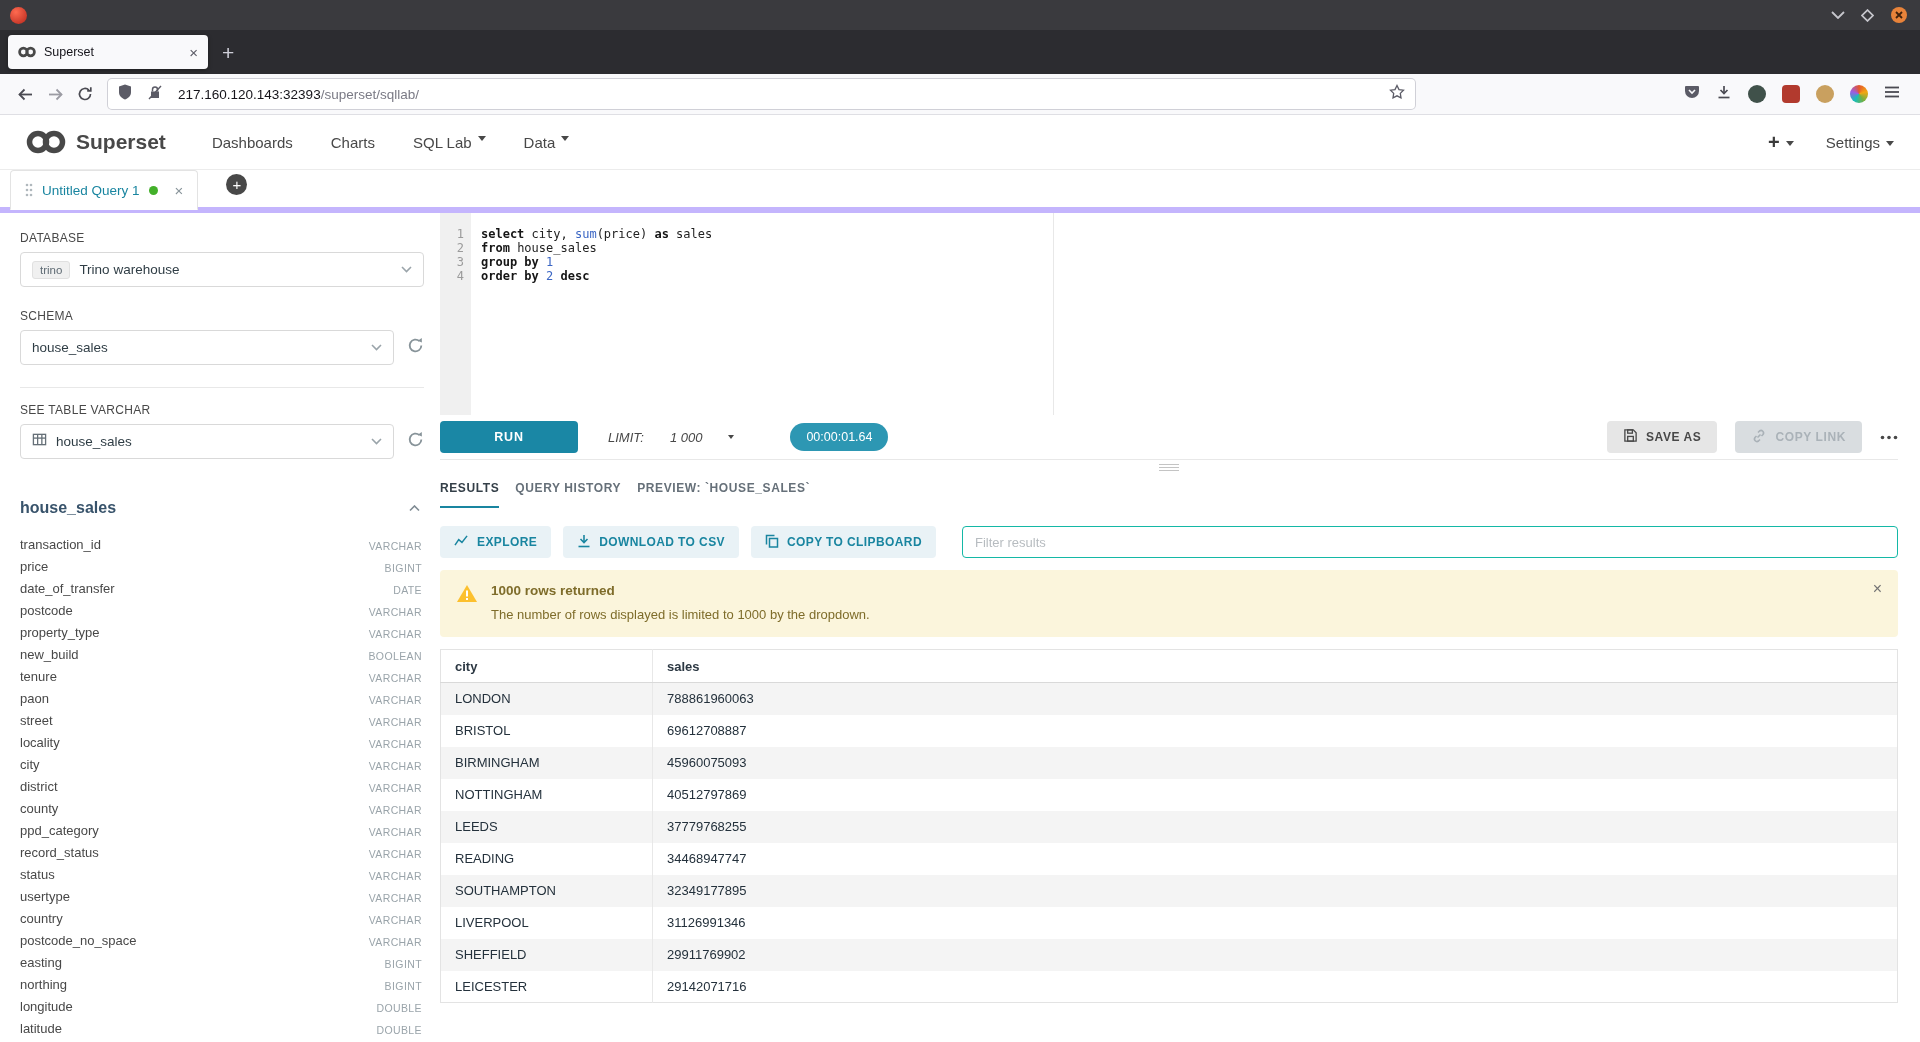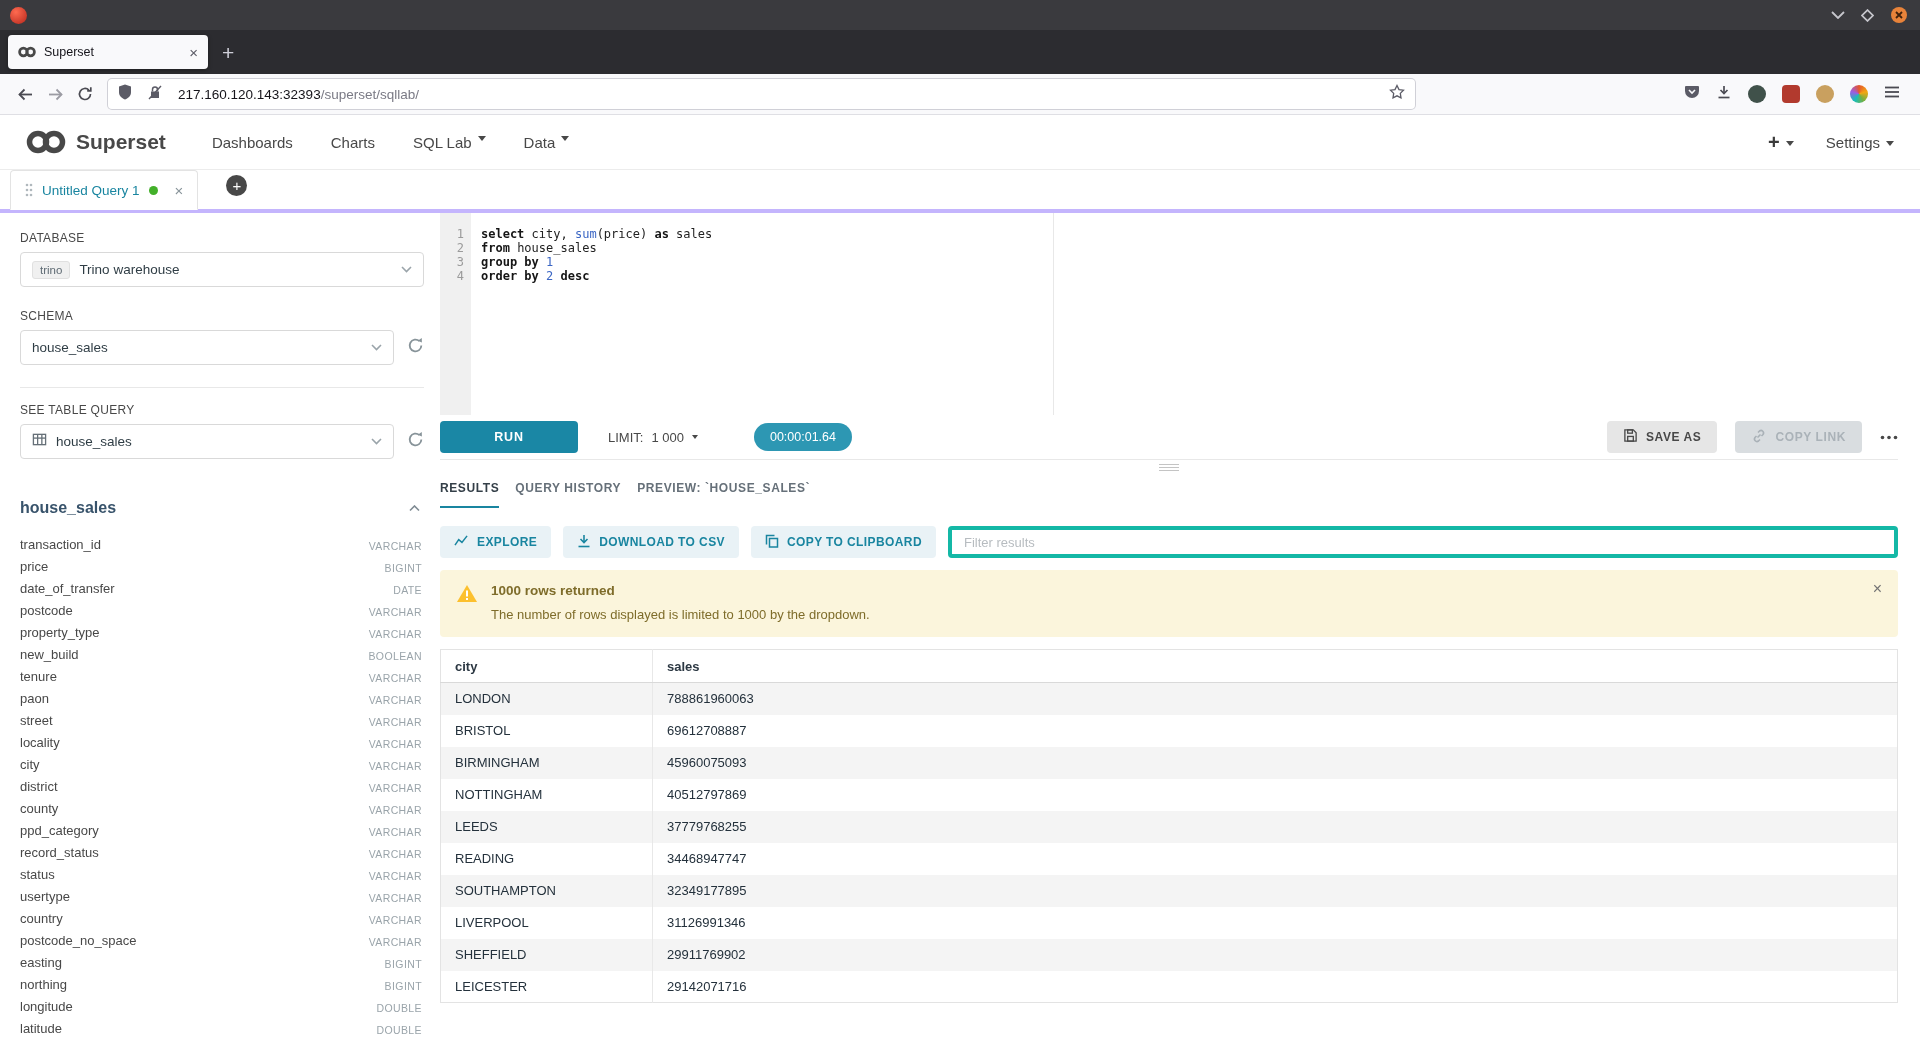--- a/index.html
+++ b/index.html
@@ -50,21 +50,21 @@
   .brand-name { font-size:21px; font-weight:bold; color:#484848; }
   .header-nav { display:flex; gap:38px; margin-left:46px; font-size:15px; color:#484848; }
   .hnav-item { display:flex; gap:6px; cursor:pointer; }
   .caret { width:0; height:0; border-left:4px solid transparent; border-right:4px solid transparent;
     border-top:5px solid #484848; margin-top:2px; }
   .header-right { margin-left:auto; display:flex; align-items:center; gap:32px; }
   .plus-menu { display:flex; align-items:center; gap:6px; font-size:20px; font-weight:bold; color:#3b3b3b; }
   .settings-menu { display:flex; align-items:center; gap:6px; font-size:15px; color:#484848; }
 
   
-  .querytabs { height:43px; background:#fff; border-bottom:4px solid #c4b5fd; display:flex; align-items:flex-end;
+  .querytabs { height:43px; background:#fff; border-bottom:6px solid #c4b5fd; display:flex; align-items:flex-start;
     padding-left:10px; flex:0 0 auto; }
   .qtab { height:40px; display:flex; align-items:center; gap:9px; padding:0 14px;
     border:1px solid #e3e3e3; border-bottom:1px solid #fff; margin-bottom:-1px; border-radius:4px 4px 0 0; background:#fff; }
   .qlabel { color:#1985a0; font-size:13.5px; }
   .status-dot { width:9px; height:9px; border-radius:50%; background:#43b02a; }
   .qclose { color:#879399; font-size:15px; margin-left:8px; line-height:1; }
   .qadd { width:21px; height:21px; border-radius:50%; background:#484848; color:#fff; display:flex; align-items:center;
     justify-content:center; font-size:15px; margin:0 0 9px 28px; align-self:center; line-height:1; }
 
   
@@ -100,21 +100,21 @@
   .code-line { height:14px; }
   .tok-kw { font-weight:bold; color:#151515; }
   .tok-fn { color:#3b66c4; }
   .tok-num { color:#3b66c4; }
   .tok-pl { color:#222; }
   .print-margin { position:absolute; top:0; bottom:0; left:613px; width:1px; background:#e8e8e8; }
 
   .toolbar { height:44px; display:flex; align-items:center; }
   .run-btn { width:138px; height:32px; border:none; border-radius:4px; background:#1a87a5; color:#fff;
     font-size:12.5px; font-weight:bold; letter-spacing:.8px; font-family:inherit; }
-  .limit { margin-left:30px; display:flex; align-items:center; gap:8px; font-size:13px; color:#484848; }
+  .limit { margin-left:30px; display:flex; align-items:center; gap:26px; font-size:13px; color:#484848;font-style:italic; }
   .caret-sm { width:0; height:0; border-left:3.5px solid transparent; border-right:3.5px solid transparent;
     border-top:4.5px solid #484848; }
   .timer { margin-left:56px; background:#2d97b3; color:#fff; border-radius:16px; padding:7px 16px; font-size:12.5px; }
   .toolbar-right { margin-left:auto; display:flex; align-items:center; gap:18px; }
   .btn-flat { height:32px; border:none; border-radius:4px; display:flex; align-items:center; gap:8px; padding:0 16px;
     font-size:12px; font-weight:bold; letter-spacing:.6px; font-family:inherit; }
   .save-as { background:#e6e6e6; color:#484848; }
   .copy-link { background:#d9dde0; color:#aab2b8; }
   .more-btn { display:flex; align-items:center; }
 
@@ -122,21 +122,21 @@
   .grip { position:absolute; left:50%; top:4px; transform:translateX(-50%); width:20px; height:7px;
     background:repeating-linear-gradient(to bottom, #c4c4c4 0 1px, transparent 1px 3px); }
 
   .result-tabs { display:flex; gap:16px; margin-top:8px;font-weight:bold; }
   .rtab { font-size:12px; letter-spacing:.6px; color:#667079; padding-bottom:11px; border-bottom:2px solid transparent; }
   .rtab.active { color:#343f48; border-bottom-color:#1985a0; }
 
   .action-row { margin-top:18px; display:flex; align-items:center; gap:12px; }
   .act-btn { height:32px; border:none; border-radius:4px; background:#e9f2f6; color:#1985a0; display:flex;
     align-items:center; gap:8px; padding:0 14px; font-size:12px; font-weight:bold; letter-spacing:.4px; font-family:inherit; }
-  .filter-input { flex:1; height:32px; border:4px solid #14b8a6; border-radius:4px;
+  .filter-input { flex:1; height:32px; margin-left:14px; border:1px solid #14b8a6; border-radius:4px;
     padding:0 12px; font-size:13px; color:#484848; font-family:inherit; outline:none; }
   .filter-input::placeholder { color:#b7bcc0; }
 
   .alert { margin-top:12px; background:#fbf5dc; border-radius:4px; padding:13px 16px 15px; display:flex; position:relative; }
   .warn-wrap { margin-right:13px; margin-top:1px; }
   .alert-title { font-size:13.5px; font-weight:bold; color:#7e6c2a; }
   .alert-body { font-size:13px; color:#7e6c2a; margin-top:9px; }
   .alert-close { position:absolute; right:16px; top:11px; color:#737373; font-size:16px; line-height:1; }
 
   .results-table { margin-top:12px; width:100%; border-collapse:collapse; table-layout:fixed;
@@ -337,21 +337,21 @@
         <span>
           <svg width="17" height="17" viewBox="0 0 16 16">
               <path d="M13.5 8 a5.5 5.5 0 1 1 -1.8 -4.1" fill="none" stroke="#879399" stroke-width="1.7"></path>
               <path d="M13.9 1 L14 5.2 L10.2 3.5 Z" fill="#879399"></path>
             </svg>
         </span>
       </div>
 
       <hr class="side-divider">
 
-      <span class="side-label">SEE TABLE QUERY</span>
+      <span class="side-label">SEE TABLE VARCHAR</span>
       <div class="select-row">
         <div class="select">
           <span>
             <svg width="15" height="15" viewBox="0 0 16 16" stroke="#667078" stroke-width="1.4" fill="none">
                 <rect x="1.5" y="2.5" width="13" height="11"></rect>
                 <line x1="1.5" y1="6.5" x2="14.5" y2="6.5"></line>
                 <line x1="6" y1="2.5" x2="6" y2="13.5"></line>
                 <line x1="10.5" y1="2.5" x2="10.5" y2="13.5"></line>
               </svg>
           </span>

